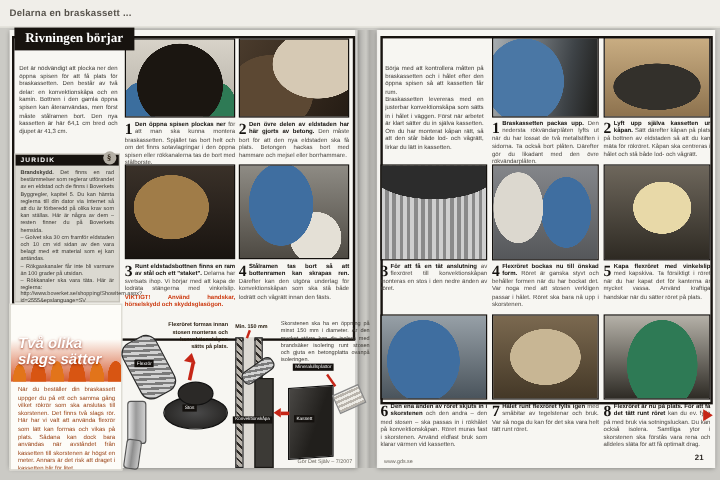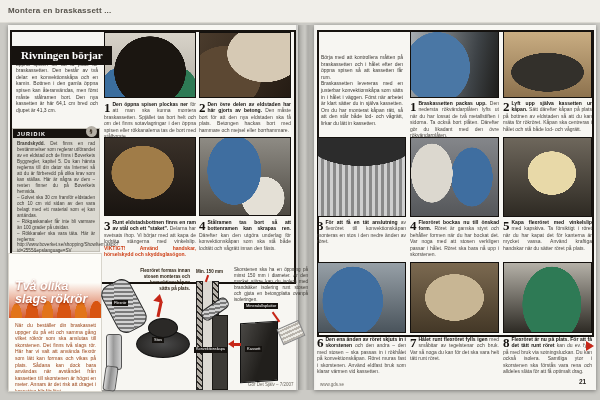--- a/index.html
+++ b/index.html
@@ -68,28 +68,28 @@
   .ph-r6{background:radial-gradient(35% 50% at 40% 55%,#3f6ea0 99%,rgba(0,0,0,0)),linear-gradient(#97a0a7,#4a545c)}
   .ph-r7{background:radial-gradient(34% 34% at 50% 50%,#c8b694 99%,rgba(0,0,0,0)),linear-gradient(#7b6950,#443827)}
   .ph-r8{background:radial-gradient(34% 55% at 55% 60%,#2e7a55 99%,rgba(0,0,0,0)),linear-gradient(#b5b1a8,#2e2b25)}
 </style>
 </head>
 <body>
 
 <div class="canvas">
 
   <div class="topband"></div>
-  <div class="mag-header">Montera en braskassett ...</div>
+  <div class="mag-header">Delarna en braskassett ...</div>
 
   <div class="page" style="left:8px;top:25px;width:290px;height:365px"></div>
   <div class="page" style="left:314px;top:25px;width:282px;height:365px"></div>
   <div class="spine"></div>
 
   <div class="frame" style="left:10px;top:30px;width:282px;height:250px"></div>
-  <div class="titlebox" style="left:12px;top:46px">Rivningen börjar</div>
+  <div class="titlebox" style="left:12px;top:23px">Rivningen börjar</div>
 
   <div class="smalltext" style="left:16px;top:54px;width:82px">Det är nödvändigt att plocka ner den öppna spisen för att få plats för braskassetten. Den består av två delar: en konvektionskåpa och en kamin. Bottnen i den gamla öppna spisen kan återanvändas, men först måste stålramen bort. Den nya kassetten är här 64,1 cm bred och djupet är 41,3 cm.</div>
 
   <div class="jbox" style="left:12px;top:128px;width:86px;height:122px">
     <div class="jhead">
       <span>JURIDIK</span>
       <span class="jicon">§</span>
     </div>
     <div class="jtext pre"><b>Brandskydd.</b> <span class="pre">Det finns en rad bestämmelser som reglerar utförandet av en eldstad och de finns i Boverkets Byggregler, kapitel 5. Du kan hämta reglerna till din dator via Internet så att du är förberedd på olika krav som kan ställas. Här är några av dem – resten finner du på Boverkets hemsida.
 – Golvet ska 30 cm framför eldstaden och 10 cm vid sidan av den vara belagt med ett material som ej kan antändas.
@@ -111,21 +111,21 @@
   </div>
   <div class="cap" style="left:104px;top:219px;width:92px">
     <span class="n">3</span><b>Runt eldstadsbottnen finns en ram av stål och ett "staket".</b> <span>Delarna har svetsats ihop. Vi börjar med att kapa de lodräta stängerna med vinkelslip.</span> <span class="warn">VIKTIGT! Använd handskar, hörselskydd och skyddsglasögon.</span>
   </div>
   <div class="cap" style="left:199px;top:219px;width:92px">
     <span class="n">4</span><b>Stålramen tas bort så att bottenramen kan skrapas ren.</b> <span>Därefter kan den utgöra underlag för konvektionskåpan som ska stå både lodrätt och vågrätt innan den fästs.</span>
   </div>
 
   <div class="fbox" style="left:8px;top:253px;width:92px;height:137px">
     <div class="flames"></div>
-    <div class="ftitle">Två olika slags rökrör</div>
+    <div class="ftitle">Två olika slags sätter</div>
     <div class="ftext">När du beställer din braskassett uppger du på ett och samma gång vilket rökrör som ska anslutas till skorstenen. Det finns två slags rör. Här har vi valt att använda flexrör som lätt kan formas och vikas på plats. Sådana kan dock bara användas när avståndet från kassetten till skorstenen är högst en meter. Annars är det risk att draget i kassetten blir för litet.
 Alternativet är hårda rör av stål. Det är lite knepigare att få sådana rör på plats, men de ger ett bättre drag.</div>
   </div>
 
   <div class="smalltext" style="left:138px;top:268px;width:52px;font-weight:bold;color:#2b2013;text-align:right;font-size:4.6px">Flexröret formas innan stosen monteras och konvektionskåpan sätts på plats.</div>
 
   <div class="tube" style="left:108px;top:280px;width:30px;height:50px;transform:rotate(-28deg)"></div>
   <div class="chip" style="left:112px;top:300px">Flexrör</div>
 
   <div style="position:absolute;left:136px;top:330px;width:52px;height:26px;border-radius:50%;background:radial-gradient(#4a4a4a,#1d1b19);border:1px solid #111;z-index:4"></div>

